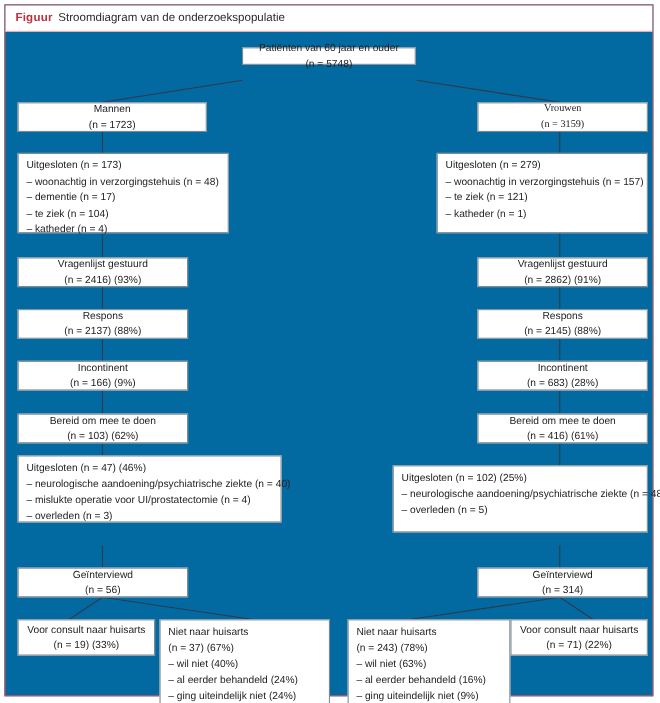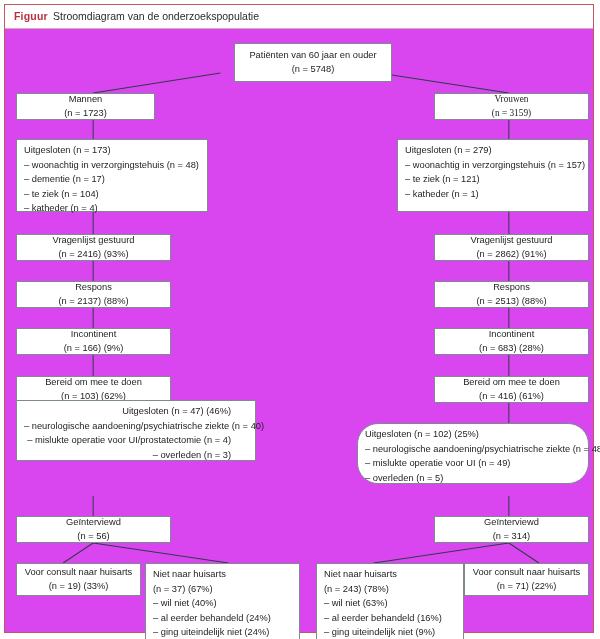--- a/index.html
+++ b/index.html
@@ -8,21 +8,21 @@
     background:#ffffff;
     font-family:"Liberation Sans", sans-serif;
     overflow:hidden;
   }
   #figure-panel{
     position:absolute;
     left:4px;top:4px;
     width:590px;height:629px;
     border:1.5px solid #c4565f;
     box-sizing:border-box;
-    background:#d946ef;
+    background:#0369a1;
   }
   #figure-header{
     position:absolute;
     left:0;top:0;
     width:100%;height:24px;
     background:#ffffff;
     border-bottom:1px solid #dca9b0;
     box-sizing:border-box;
   }
   #figure-header .lbl{
@@ -51,21 +51,21 @@
     font-size:9.3px;
     color:#1d1d1d;
     line-height:1.0;
   }
   .node.center{
     display:flex;flex-direction:column;
     align-items:center;justify-content:center;
   }
   .node.center .l1{margin-bottom:5px;}
   .node.left{
-    padding:6px 24px 5px 7px;
+    padding:6px 7px 5px 7px;
   }
   .node.left .row{margin-bottom:5.3px;white-space:nowrap;}
   .node.left .row:last-child{margin-bottom:0;}
 </style>
 </head>
 <body>
 
 <div id="figure-panel">
 
   <div id="figure-header">
@@ -98,26 +98,26 @@
         <path d="M 503 467 L 503 487"></path>
 
         <path d="M 88 514 L 58 534"></path>
         <path d="M 88 514 L 223 534"></path>
 
         <path d="M 503 514 L 533 534"></path>
         <path d="M 503 514 L 368 534"></path>
       </g>
     </svg>
 
-    <div class="node center" style="left:229px;top:14px;width:158px;height:39px;">
+    <div class="node center" style="left:215px;top:14px;width:158px;height:16px;">
       <span class="l1">Patiënten van 60 jaar en ouder</span>
       <span class="l2">(n = 5748)</span>
     </div>
 
-    <div class="node center" style="left:11px;top:64px;width:139px;height:27px;">
+    <div class="node center" style="left:11px;top:64px;width:172px;height:27px;">
       <span class="l1">Mannen</span>
       <span class="l2">(n = 1723)</span>
     </div>
 
     <div class="node center" style="left:429px;top:64px;width:155px;height:27px;font-family:Liberation Serif, serif;">
       <span class="l1">Vrouwen</span>
       <span class="l2">(n = 3159)</span>
     </div>
 
     <div class="node left" style="left:11px;top:110px;width:192px;height:73px;">
@@ -145,21 +145,21 @@
       <span class="l2">(n = 2862) (91%)</span>
     </div>
 
     <div class="node center" style="left:11px;top:252px;width:155px;height:27px;">
       <span class="l1">Respons</span>
       <span class="l2">(n = 2137) (88%)</span>
     </div>
 
     <div class="node center" style="left:429px;top:252px;width:155px;height:27px;">
       <span class="l1">Respons</span>
-      <span class="l2">(n = 2513) (88%)</span>
+      <span class="l2">(n = 2145) (88%)</span>
     </div>
 
     <div class="node center" style="left:11px;top:299px;width:155px;height:27px;">
       <span class="l1">Incontinent</span>
       <span class="l2">(n = 166) (9%)</span>
     </div>
 
     <div class="node center" style="left:429px;top:299px;width:155px;height:27px;">
       <span class="l1">Incontinent</span>
       <span class="l2">(n = 683) (28%)</span>
@@ -168,31 +168,30 @@
     <div class="node center" style="left:11px;top:347px;width:155px;height:27px;">
       <span class="l1">Bereid om mee te doen</span>
       <span class="l2">(n = 103) (62%)</span>
     </div>
 
     <div class="node center" style="left:429px;top:347px;width:155px;height:27px;">
       <span class="l1">Bereid om mee te doen</span>
       <span class="l2">(n = 416) (61%)</span>
     </div>
 
-    <div class="node left" style="left:11px;top:371px;width:240px;height:61px;text-align:right;">
+    <div class="node left" style="left:11px;top:385px;width:240px;height:61px;">
       <div class="row">Uitgesloten (n = 47) (46%)</div>
       <div class="row">– neurologische aandoening/psychiatrische ziekte (n = 40)</div>
       <div class="row">– mislukte operatie voor UI/prostatectomie (n = 4)</div>
       <div class="row">– overleden (n = 3)</div>
     </div>
 
-    <div class="node left" style="left:352px;top:394px;width:232px;height:61px;border-radius:21px;">
+    <div class="node left" style="left:352px;top:394px;width:232px;height:61px;">
       <div class="row">Uitgesloten (n = 102) (25%)</div>
       <div class="row">– neurologische aandoening/psychiatrische ziekte (n = 48)</div>
-      <div class="row">– mislukte operatie voor UI (n = 49)</div>
       <div class="row">– overleden (n = 5)</div>
     </div>
 
     <div class="node center" style="left:11px;top:487px;width:155px;height:27px;">
       <span class="l1">Geïnterviewd</span>
       <span class="l2">(n = 56)</span>
     </div>
 
     <div class="node center" style="left:429px;top:487px;width:155px;height:27px;">
       <span class="l1">Geïnterviewd</span>

